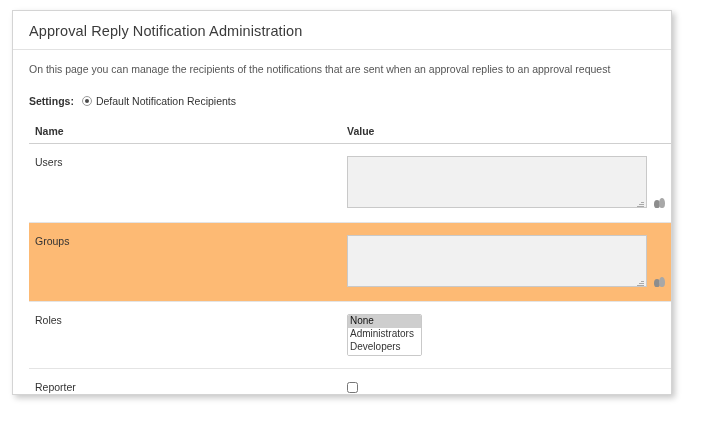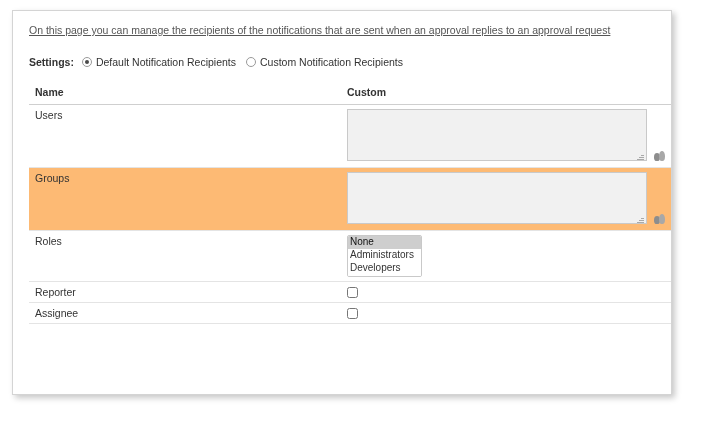--- a/index.html
+++ b/index.html
@@ -36,21 +36,20 @@
     border-bottom: 1px solid #e2e2e2;
     font-weight: normal;
     letter-spacing: 0.1px;
   }
 
   .page-desc {
     font-size: 10.5px;
     color: #555555;
     padding: 12px 16px 0 16px;
     line-height: 1.4;
-    text-decoration: underline;
   }
 
   .settings-row {
     padding: 18px 24px 0 16px;
     display: flex;
     align-items: center;
     font-size: 10.5px;
   }
   .settings-label {
     font-weight: bold;
@@ -99,21 +98,21 @@
     text-align: left;
     font-size: 10.5px;
     font-weight: bold;
     color: #333333;
     padding: 4px 6px 6px 6px;
     border-bottom: 1px solid #cfcfcf;
   }
   .tbl td {
     font-size: 10.5px;
     color: #333333;
-    padding: 4px 6px;
+    padding: 12px 6px;
     border-bottom: 1px solid #e4e4e4;
     vertical-align: top;
   }
   .col-name { width: 300px; margin-left: 44px; }
   .col-value { width: 328px; }
 
   .row-shade td {
     background: #fdba74;
   }
 
@@ -192,42 +191,39 @@
 
   .checkbox-cell {
     padding-left: 6px;
   }
 </style>
 </head>
 <body>
 
 <div class="page-frame">
 
+  <div class="page-title">Approval Reply Notification Administration</div>
 
   <div class="page-desc">On this page you can manage the recipients of the notifications that are sent when an approval replies to an approval request</div>
 
   <div class="settings-row">
     <span class="settings-label">Settings:</span>
 
     <span class="radio-opt">
       <span class="radio-mark checked"></span>
       <span class="radio-text">Default Notification Recipients</span>
     </span>
 
-    <span class="radio-opt">
-      <span class="radio-mark"></span>
-      <span class="radio-text">Custom Notification Recipients</span>
-    </span>
   </div>
 
   <table class="tbl">
     <thead>
       <tr>
         <th class="col-name">Name</th>
-        <th class="col-value">Custom</th>
+        <th class="col-value">Value</th>
       </tr>
     </thead>
     <tbody>
 
       <tr>
         <td class="name-cell">Users</td>
         <td>
           <span class="ta-wrap">
             <textarea class="box" style=""></textarea>
             <span class="resize-grip">

